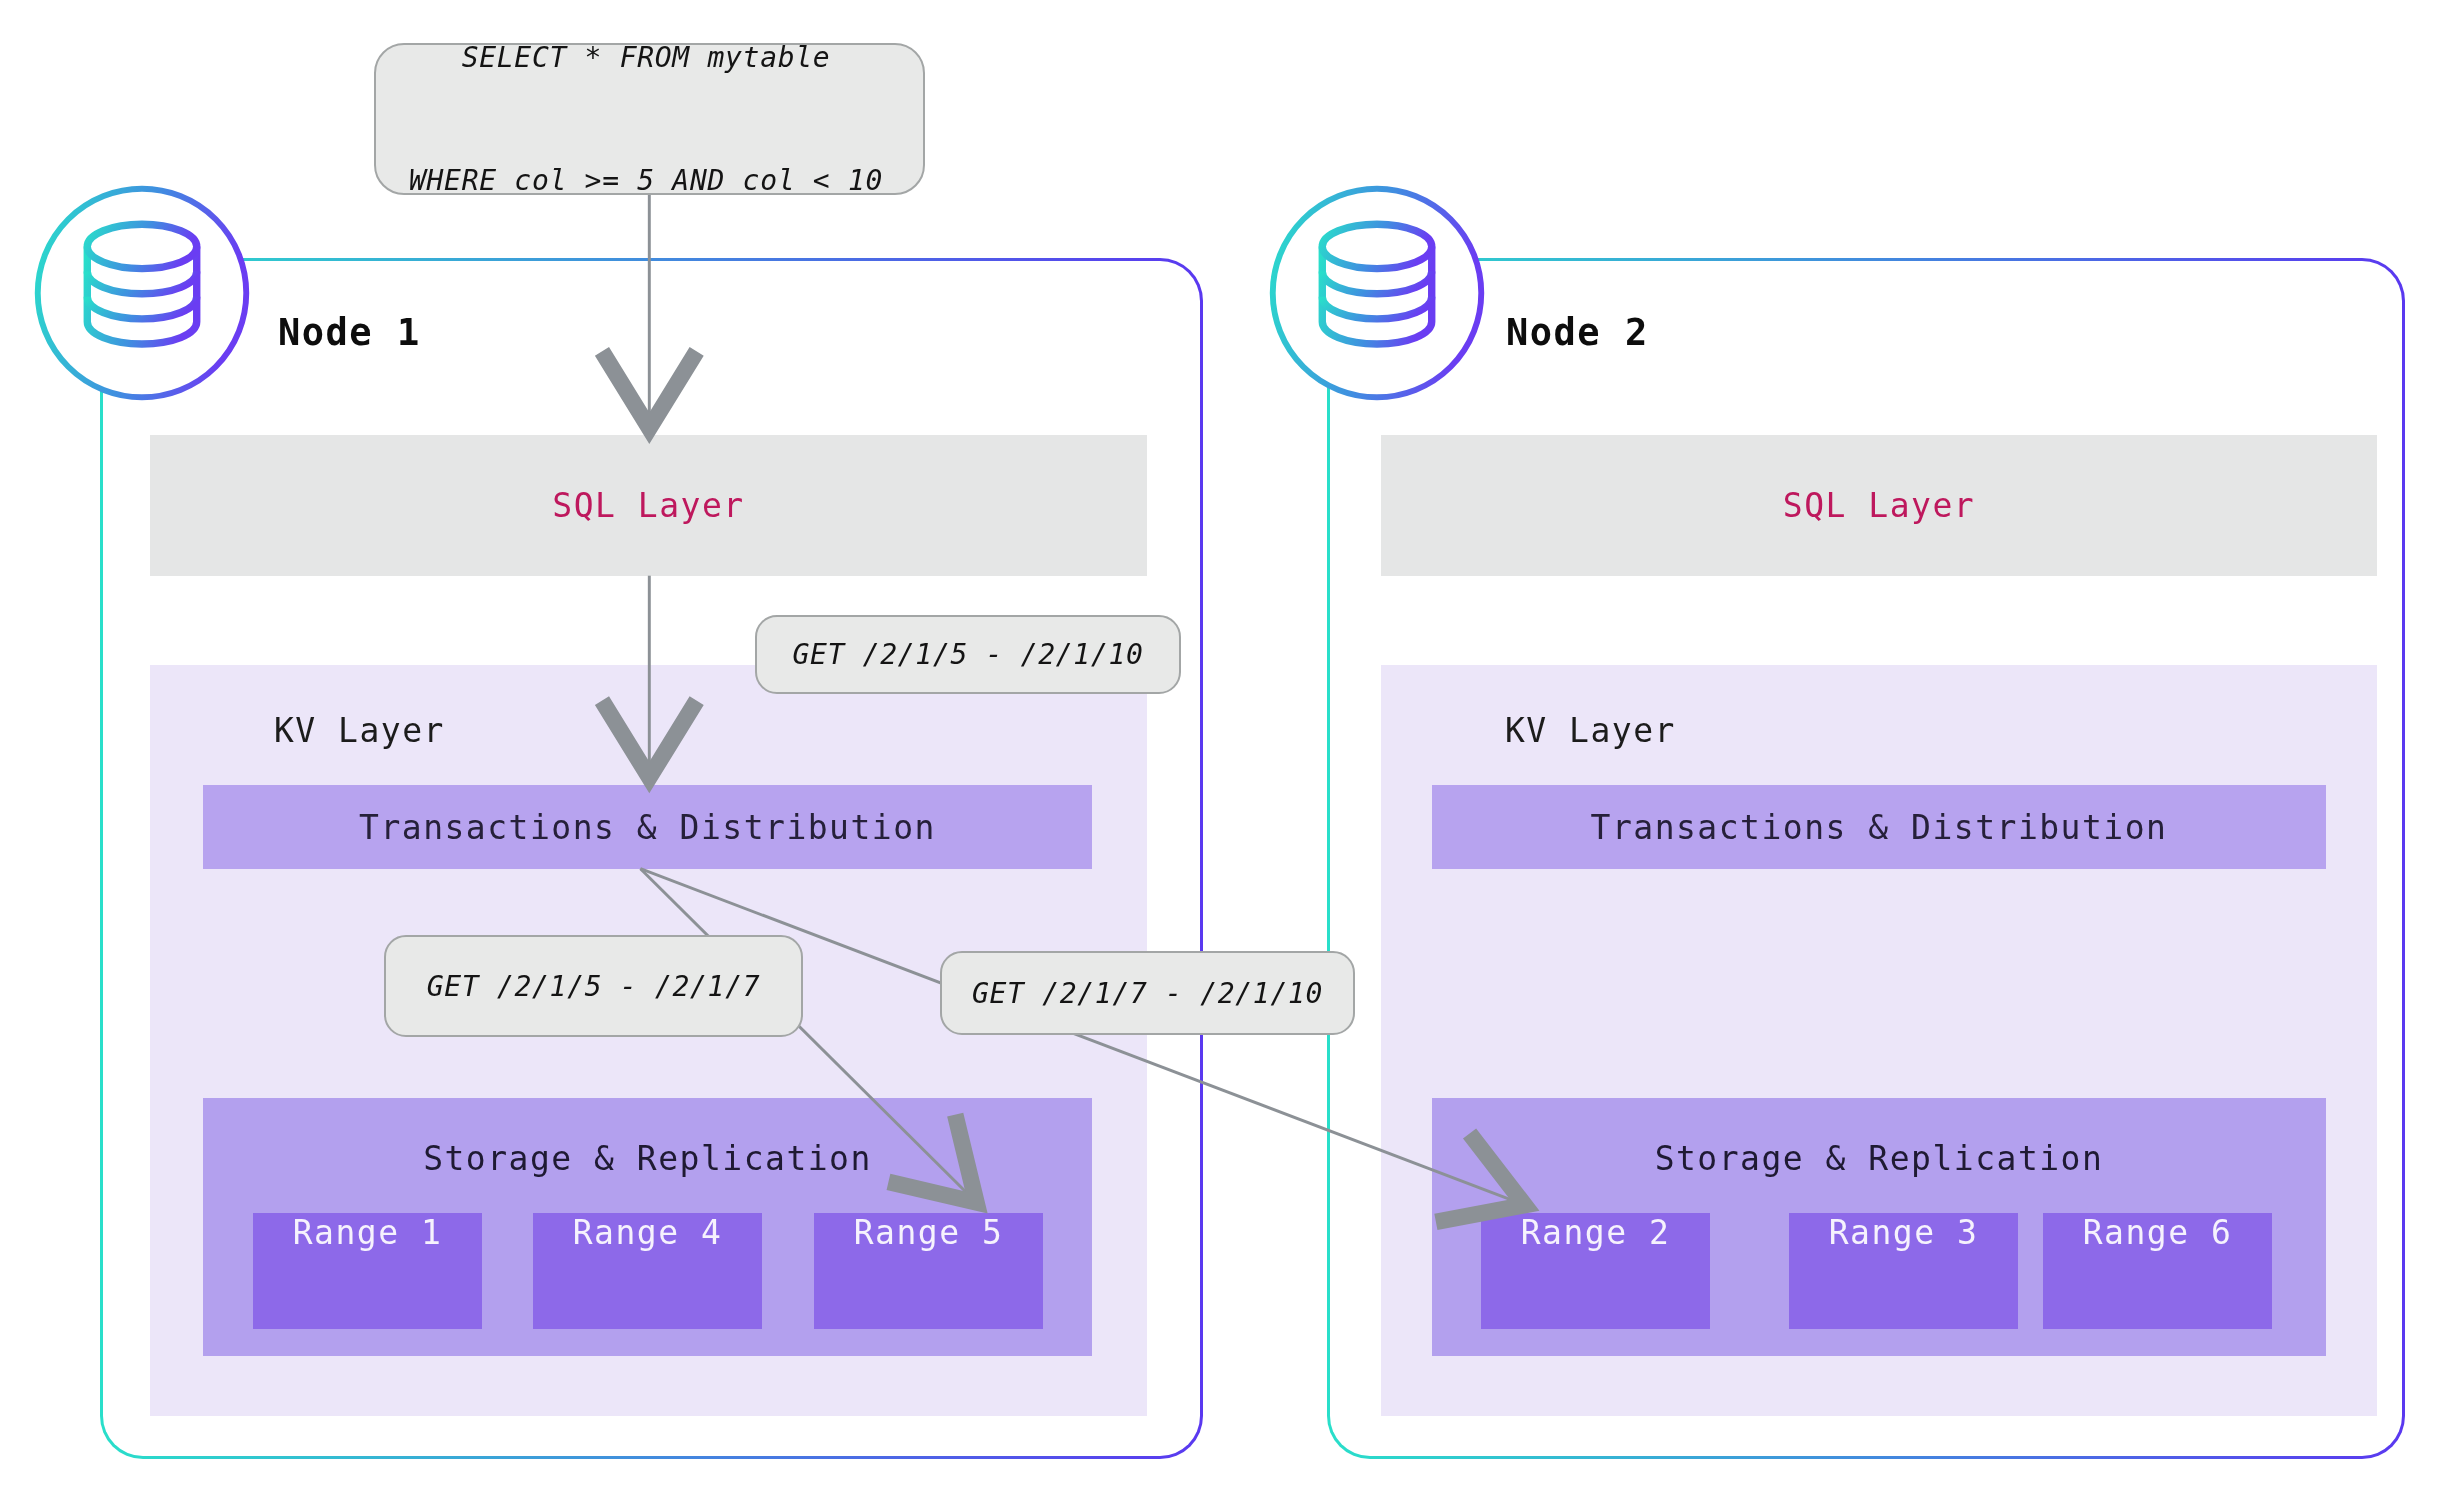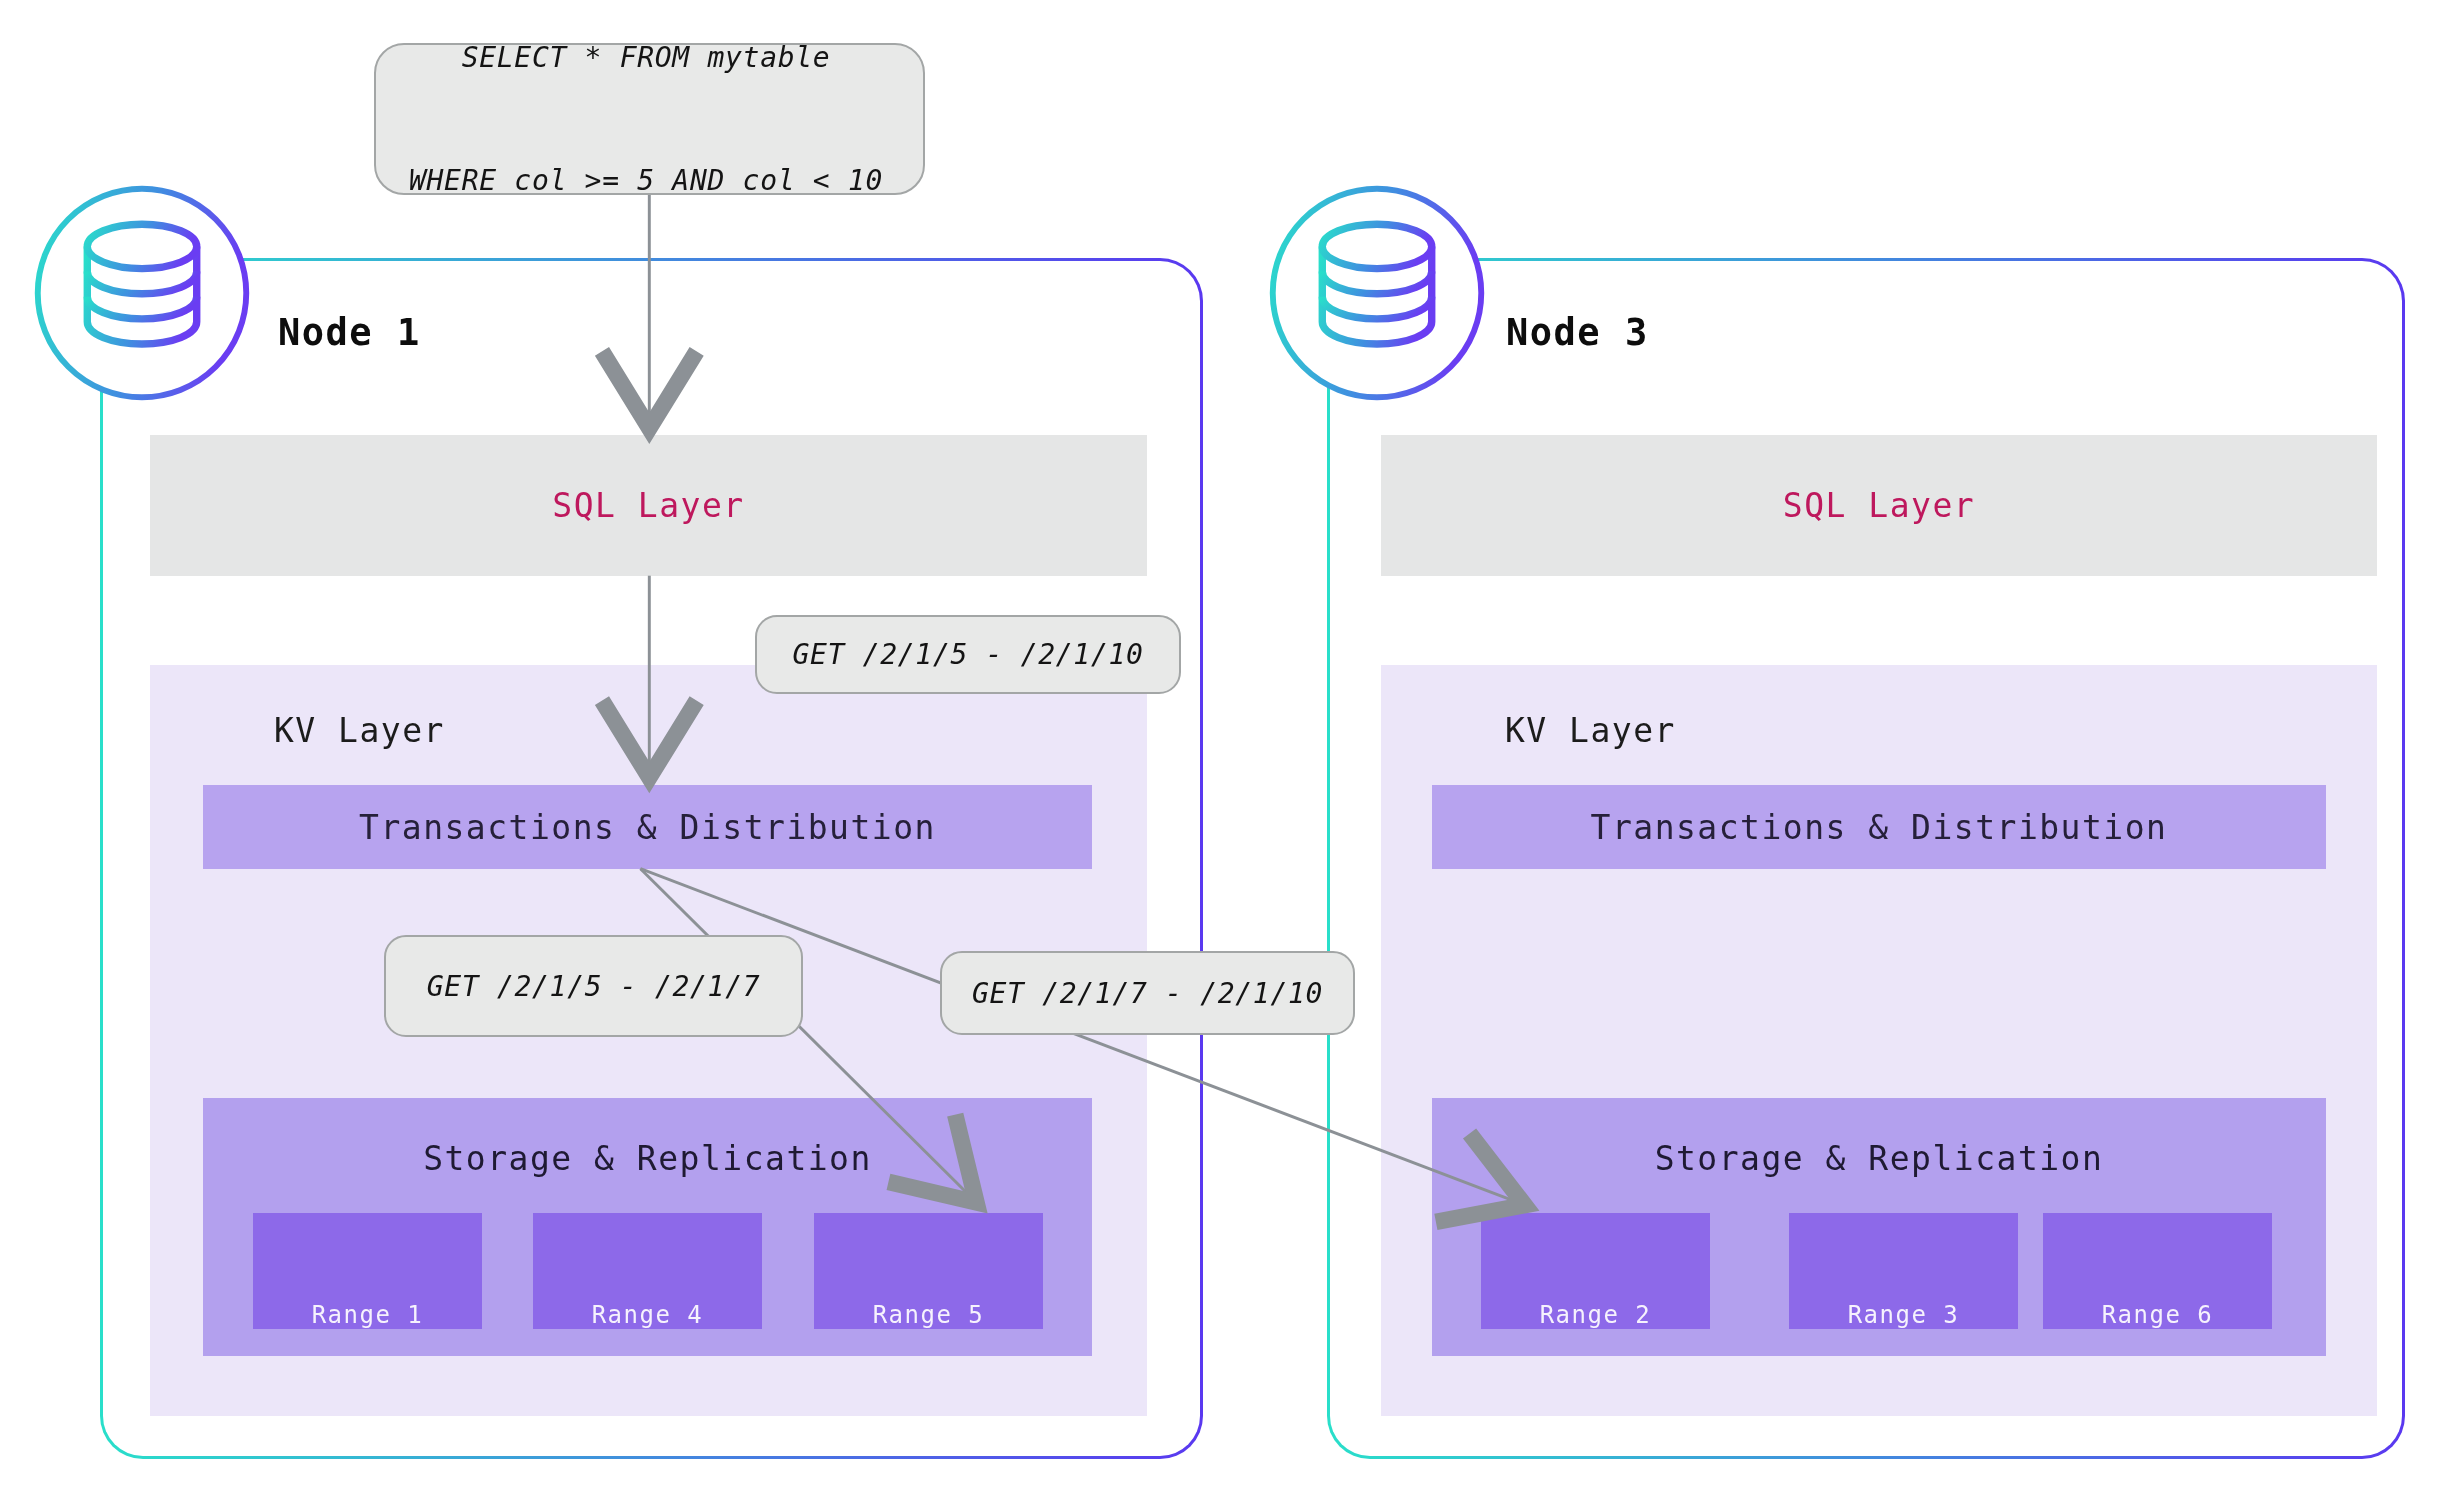--- a/index.html
+++ b/index.html
@@ -45,22 +45,22 @@
     position:absolute;background:#b3a0ee;
     font-size:33px;color:#1f1a33;letter-spacing:1.5px;
   }
   .storage-title{
     position:absolute;left:0;right:0;top:41px;
     text-align:center;white-space:nowrap;
   }
   .range-box{
     position:absolute;background:#8d69e9;
     width:229px;height:116px;top:115px;
-    display:flex;align-items:flex-end;justify-content:center;
-    font-size:24px;color:#f6f2fd;letter-spacing:1.5px;
+    display:flex;align-items:flex-start;justify-content:center;
+    font-size:33px;color:#f6f2fd;letter-spacing:1.5px;
   }
   .callout{
     position:absolute;background:#e8e9e8;
     border:2.2px solid #a3a6a6;border-radius:22px;
     box-sizing:border-box;
     font-style:italic;font-size:28px;color:#141414;
     display:flex;align-items:center;justify-content:center;
     white-space:pre;letter-spacing:0.7px;
     z-index:30;
   }
@@ -102,21 +102,21 @@
       <span>Range 1</span>
     </div>
     <div class="range-box" style="left:330px;">
       <span>Range 4</span>
     </div>
     <div class="range-box" style="left:611px;">
       <span>Range 5</span>
     </div>
   </div>
 
-  <div class="node-label" style="left:1506px;top:311px;">Node 3</div>
+  <div class="node-label" style="left:1506px;top:311px;">Node 2</div>
   <div class="gray-bar" style="left:1381px;top:435px;width:996px;height:141px;">
     <span>SQL Layer</span>
   </div>
   <div class="kv-panel" style="left:1381px;top:665px;width:996px;height:751px;"></div>
   <div class="kv-label" style="left:1505px;top:711px;">KV Layer</div>
   <div class="purple-bar" style="left:1432px;top:785px;width:894px;height:84px;">
     <span>Transactions &amp; Distribution</span>
   </div>
   <div class="storage-panel" style="left:1432px;top:1098px;width:894px;height:258px;">
     <div class="storage-title">Storage &amp; Replication</div>

